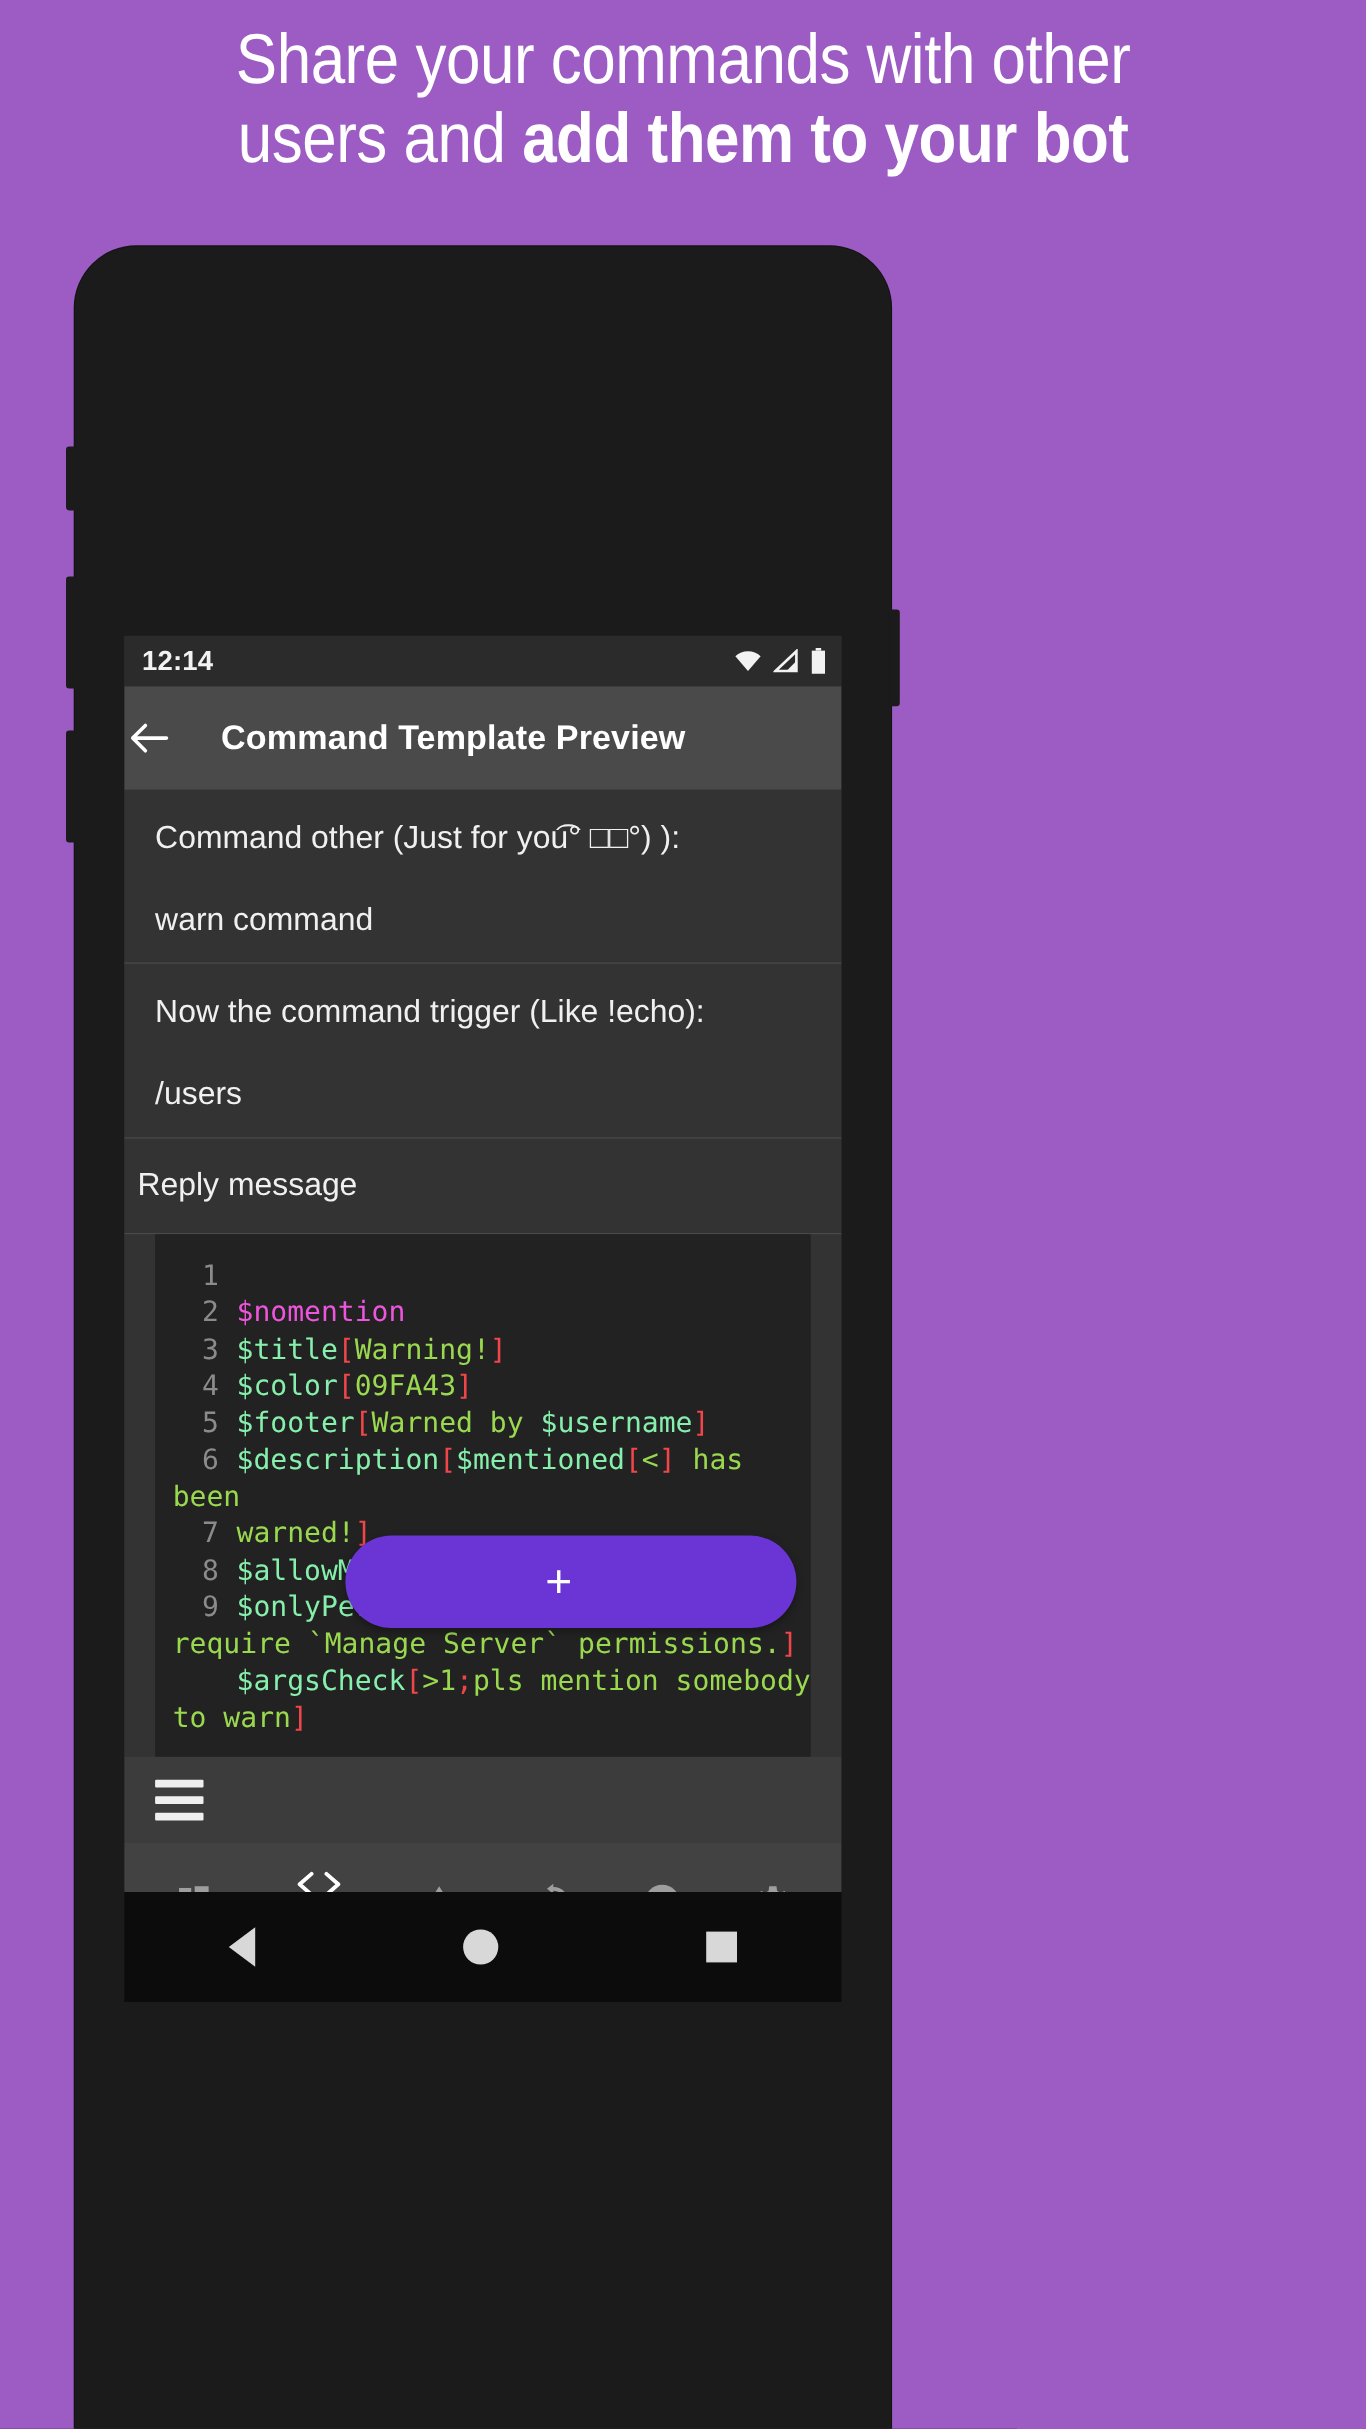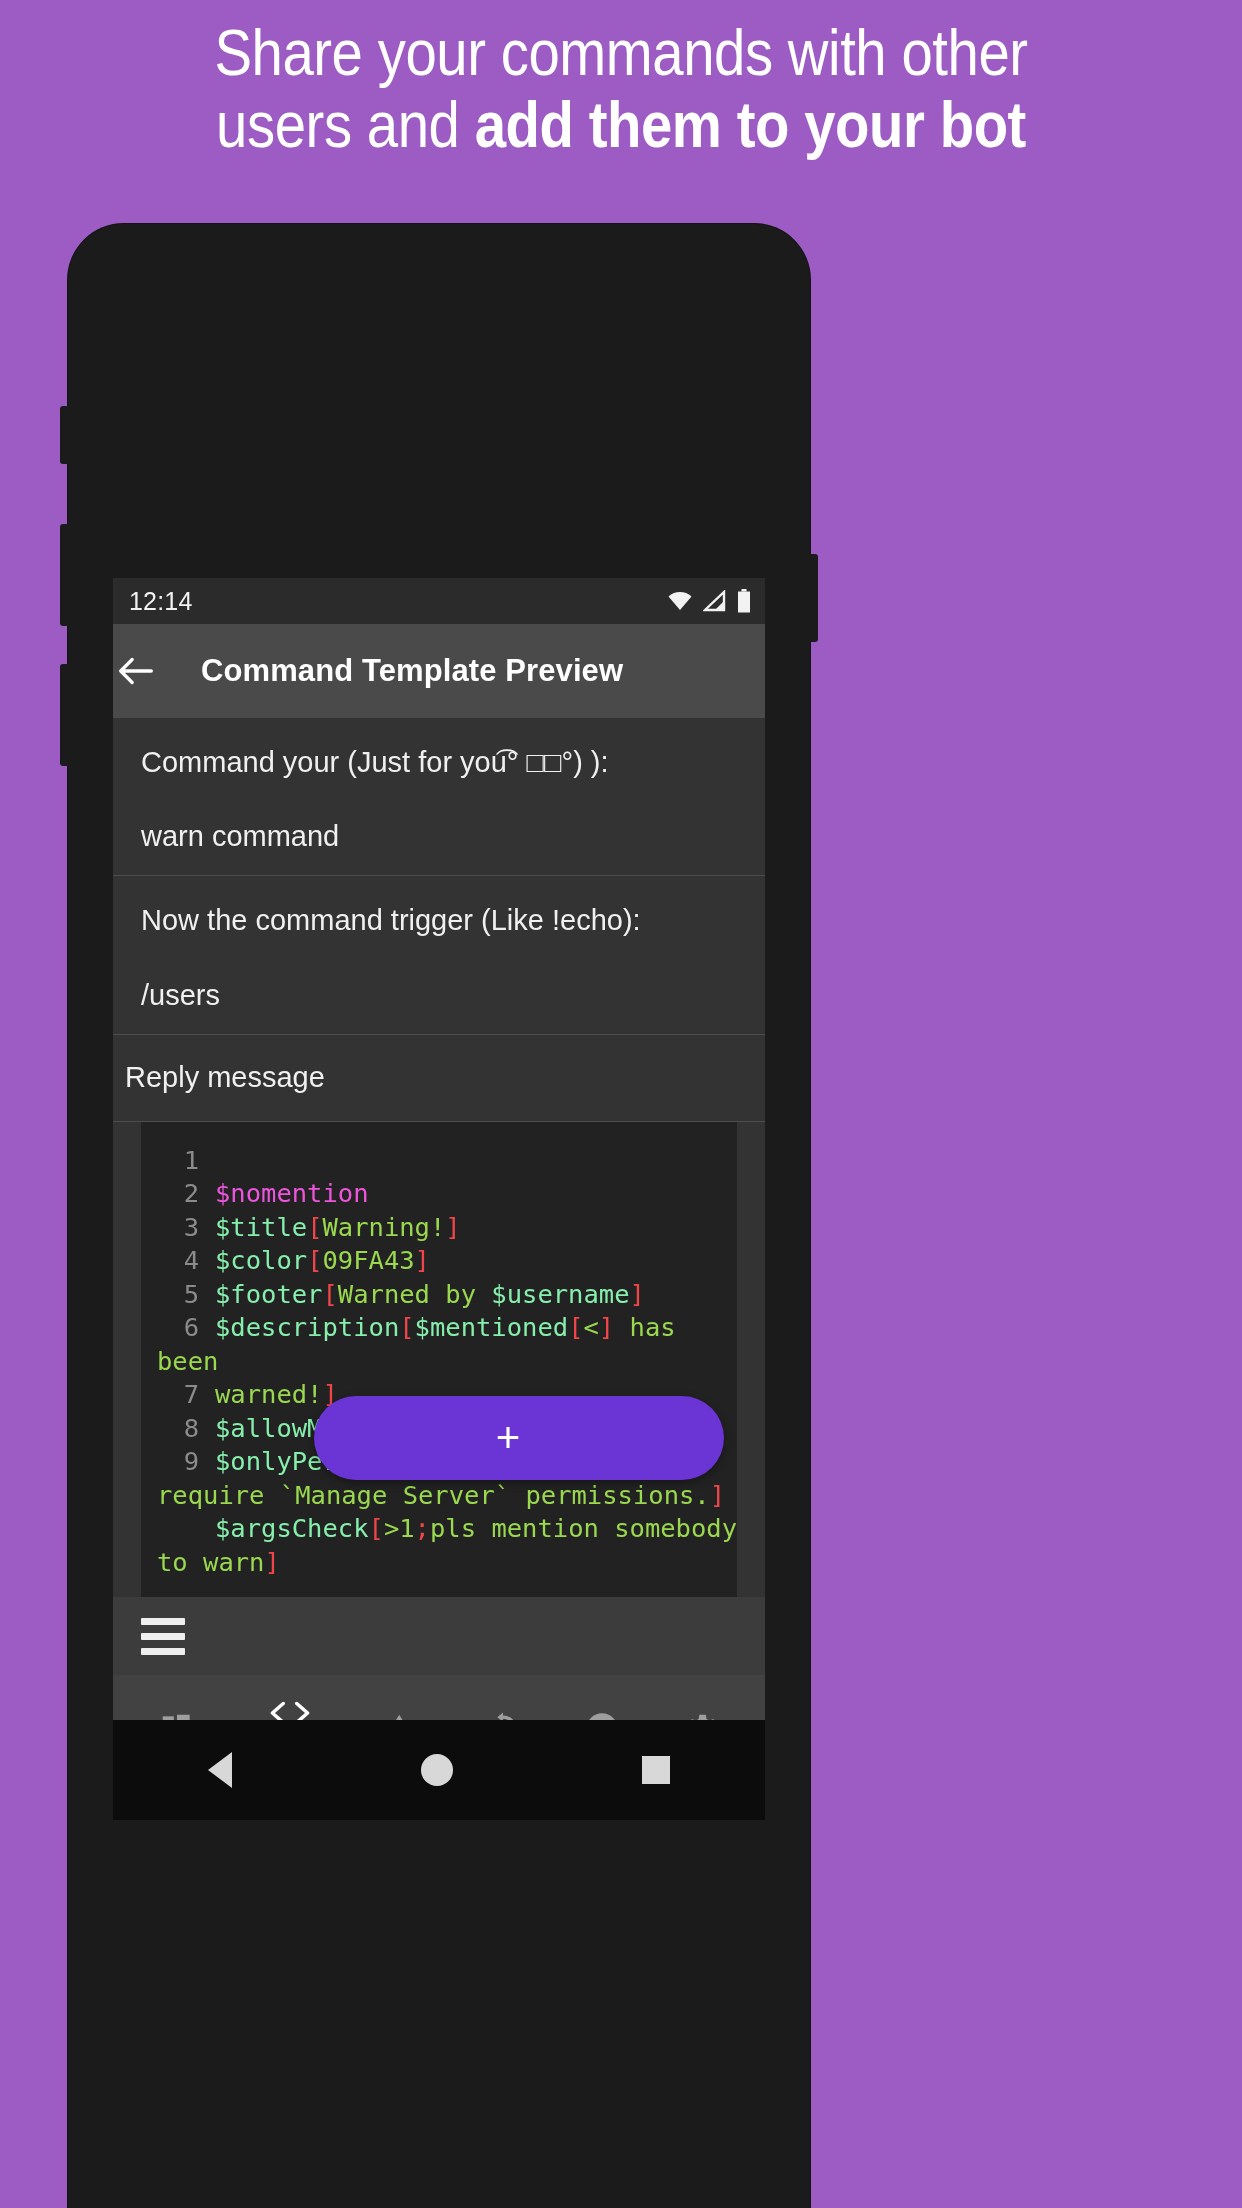--- a/index.html
+++ b/index.html
@@ -55,20 +55,21 @@
     width:652px; height:1142px;
     background:#303030;
     overflow:hidden;
   }
 
   
   .statusbar {
     height:46px; background:#2b2b2b;
     display:flex; align-items:center; justify-content:space-between;
     padding:0 14px 0 16px;
+    font-weight:bold;
   }
   .status-time { color:#f2f2f2; font-size:25px; letter-spacing:0.2px; }
   .status-icons { display:flex; align-items:center; gap:10px; }
 
   
   .appbar {
     height:94px; background:#4a4a4a;
     display:flex; align-items:center; 
   }
   .back-arrow { width:46px; height:46px; flex:0 0 auto; }
@@ -197,21 +198,21 @@
     <div class="appbar">
       <svg class="back-arrow" viewBox="0 0 24 24">
         <path d="M20 12 H4 M10 6 L4 12 L10 18" fill="none" stroke="#ffffff" stroke-width="1.7" stroke-linecap="round" stroke-linejoin="round"></path>
       </svg>
       <div class="appbar-title">Command Template Preview</div>
     </div>
 
     <div class="form">
 
       <div class="field">
-        <div class="field-label">Command your (Just for you͡° □□°) ):</div>
+        <div class="field-label">Command other (Just for you͡° □□°) ):</div>
         <div class="field-value">warn command</div>
       </div>
 
       <div class="field">
         <div class="field-label">Now the command trigger (Like !echo):</div>
         <div class="field-value">/users</div>
       </div>
 
       <div class="field simple">
         <div class="field-label">Reply message</div>

